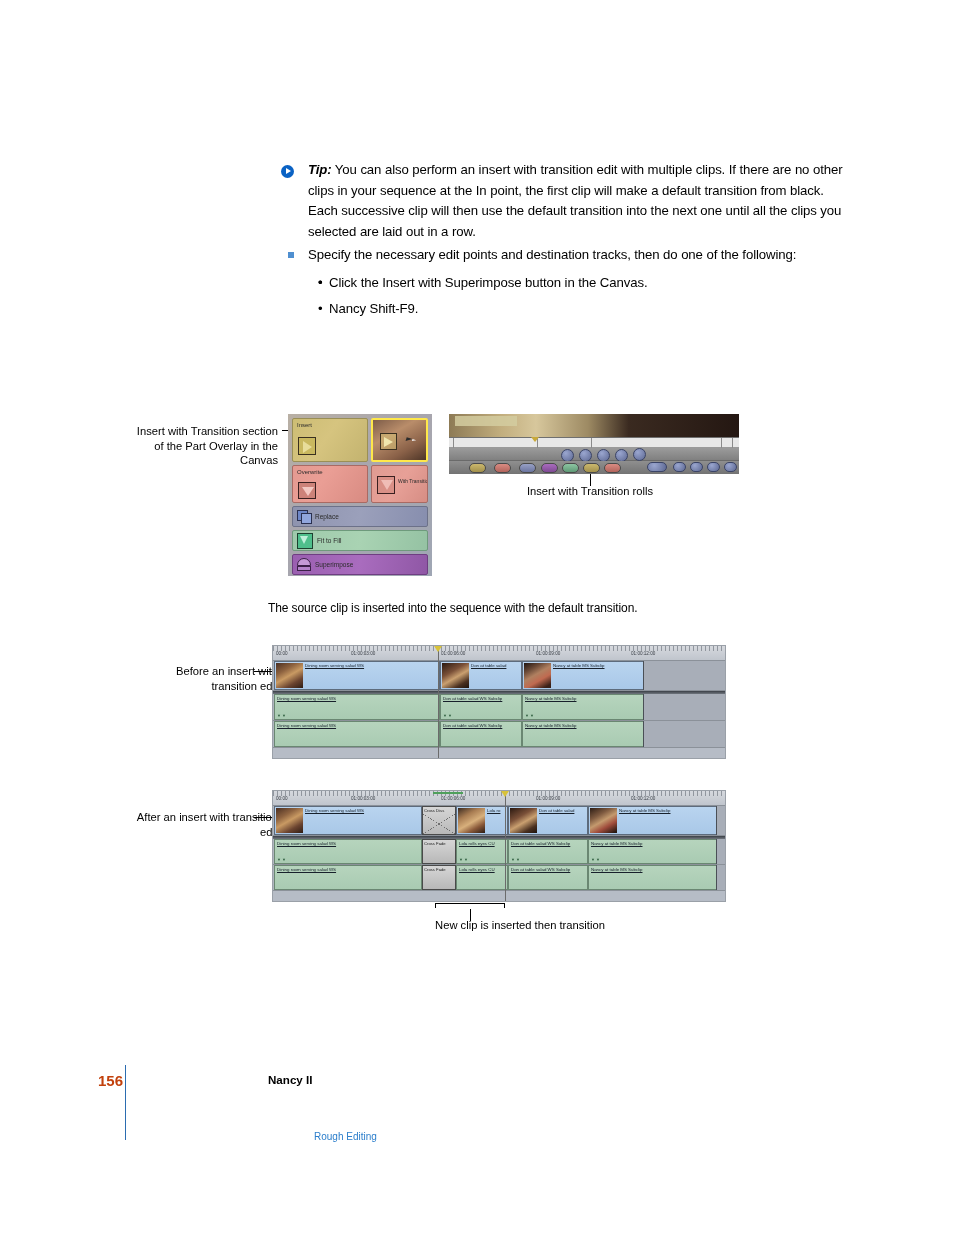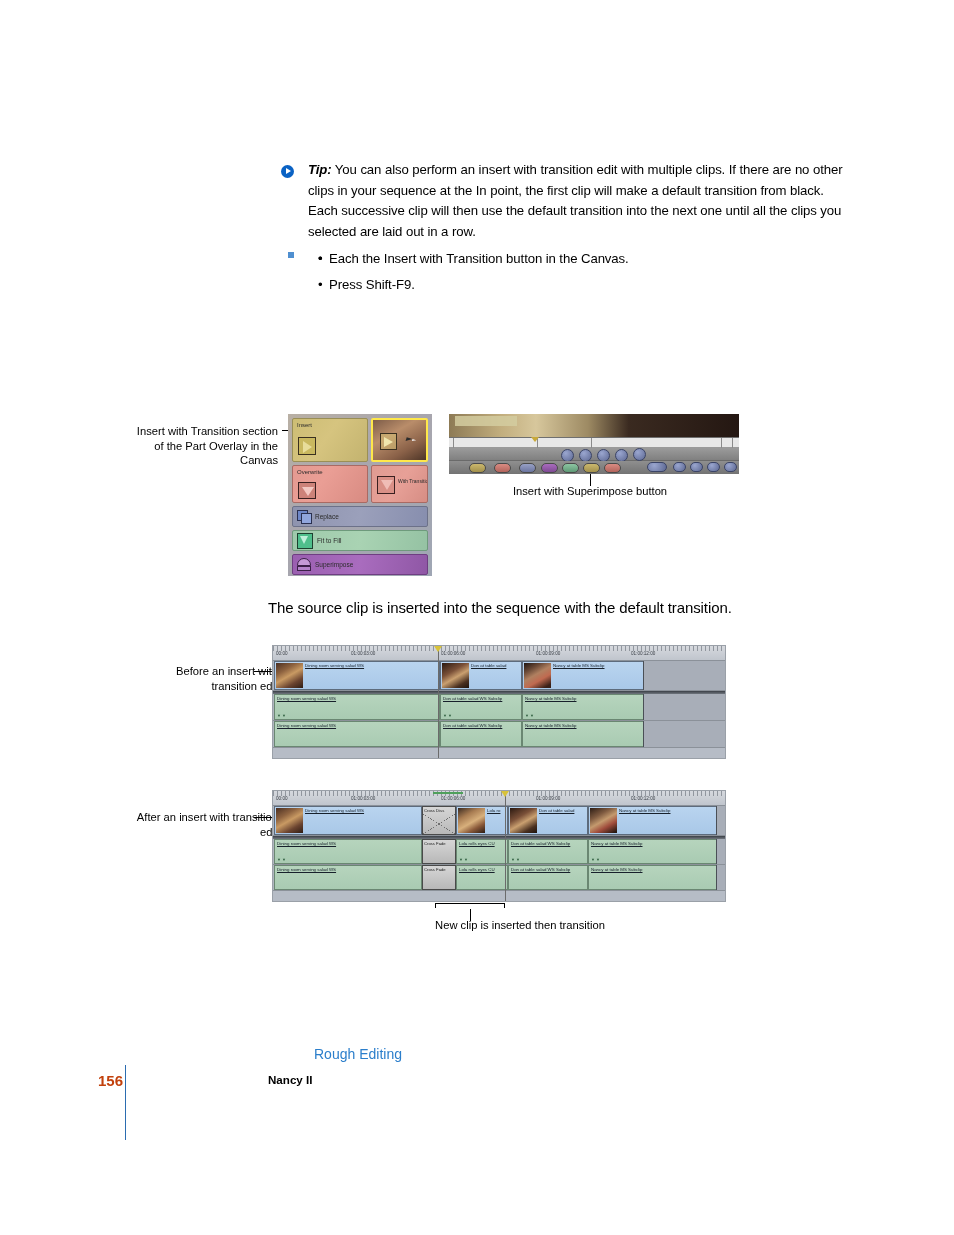--- a/index.html
+++ b/index.html
@@ -93,21 +93,21 @@
     top: 0px;
     font-size: 13.2px;
     line-height: 20.6px;
   }
 
   .source-note {
     position: absolute;
     left: 268px;
     top: 598px;
     width: 560px;
-    font-size: 15px;
+    font-size: 12px;
     line-height: 20px;
     letter-spacing: -0.1px;
   }
 
   
   .caption {
     position: absolute;
     text-align: right;
     font-size: 11.2px;
     line-height: 14.5px;
@@ -464,50 +464,51 @@
   }
   .pg-rule {
     position: absolute; left: 125px; top: 1065px;
     width: 1px; height: 75px; background: #2b6cb0;
   }
   .foot-part {
     position: absolute; left: 268px; top: 1073px;
     font-size: 11.6px; font-weight: bold; color: #000;
   }
   .foot-sec {
-    position: absolute; left: 314px; top: 1046px;
-    font-size: 14px; color: #2b7ecb;
+    position: absolute; left: 314px; top: 1131px;
+    font-size: 10px; color: #2b7ecb;
   }
 </style>
 </head>
 <body>
 
 <div class="text-col">
 
   <div class="tip-row">
     <span class="tip-icon"></span>
     <div class="tip-para"><span class="tip-label">Tip:</span> <span>You can also perform an insert with transition edit with multiple clips. If there are no other clips in your sequence at the In point, the first clip will make a default transition from black. Each successive clip will then use the default transition into the next one until all the clips you selected are laid out in a row.</span></div>
   </div>
 
 
   <div class="bullet-row">
     <span class="sq-bullet"></span>
+    <span>Specify the necessary edit points and destination tracks, then do one of the following:</span>
   </div>
 
   <div class="sub-list">
     <div class="sub-item">
       <span class="dot-bullet">•</span>
     </div>
     <div class="sub-item">
       <span class="dot-bullet">•</span>
-      <span>Each the Insert with Transition button in the Canvas.</span>
+      <span>Click the Insert with Superimpose button in the Canvas.</span>
     </div>
     <div class="sub-item">
       <span class="dot-bullet">•</span>
-      <span>Press Shift-F9.</span>
+      <span>Nancy Shift-F9.</span>
     </div>
   </div>
 </div>
 
 <div class="source-note">The source clip is inserted into the sequence with the default transition.</div>
 
 <div class="caption left-cap" style="left:128px; top:424px; width:150px;">Insert with Transition section of the Part Overlay in the Canvas</div>
 <div class="leader" style="left:282px; top:430px; width:102px;"></div>
 
 <div id="edit-overlay">
@@ -594,21 +595,21 @@
     <span class="cv-pill" style="left:134px; top:1.5px; width:17px; height:10px; background:linear-gradient(180deg,#cbb86d,#a3914c);"></span>
     <span class="cv-pill" style="left:155px; top:1.5px; width:17px; height:10px; background:linear-gradient(180deg,#d98b82,#b3645c);"></span>
     <span class="cv-btn" style="left:198px; top:1px; width:20px; height:10px; border-radius:5px;"></span>
     <span class="cv-btn" style="left:224px; top:1px; width:13px; height:10px; border-radius:6px;"></span>
     <span class="cv-btn" style="left:241px; top:1px; width:13px; height:10px; border-radius:6px;"></span>
     <span class="cv-btn" style="left:258px; top:1px; width:13px; height:10px; border-radius:6px;"></span>
     <span class="cv-btn" style="left:275px; top:1px; width:13px; height:10px; border-radius:6px;"></span>
   </div>
 </div>
 <div class="cv-pointer-line" style="left:590px; top:474px; height:12px;"></div>
-<div class="caption" style="left:490px; top:484px; width:200px; text-align:center;">Insert with Superimpose button</div>
+<div class="caption" style="left:490px; top:484px; width:200px; text-align:center;">Insert with Transition rolls</div>
 
 <div class="caption left-cap" style="left:128px; top:664px; width:150px;">Before an insert with transition edit</div>
 <div class="leader" style="left:254px; top:671px; width:18px;"></div>
 
 <div class="tl" style="left:272px; top:645px; width:454px; height:114px;">
   <div class="tl-ruler">
     <div class="tl-ticks"></div>
     <span class="tl-tc" style="left:3px;">00:00</span>
     <span class="tl-tc" style="left:78px;">01:00:03:00</span>
     <span class="tl-tc" style="left:168px;">01:00:06:00</span>

